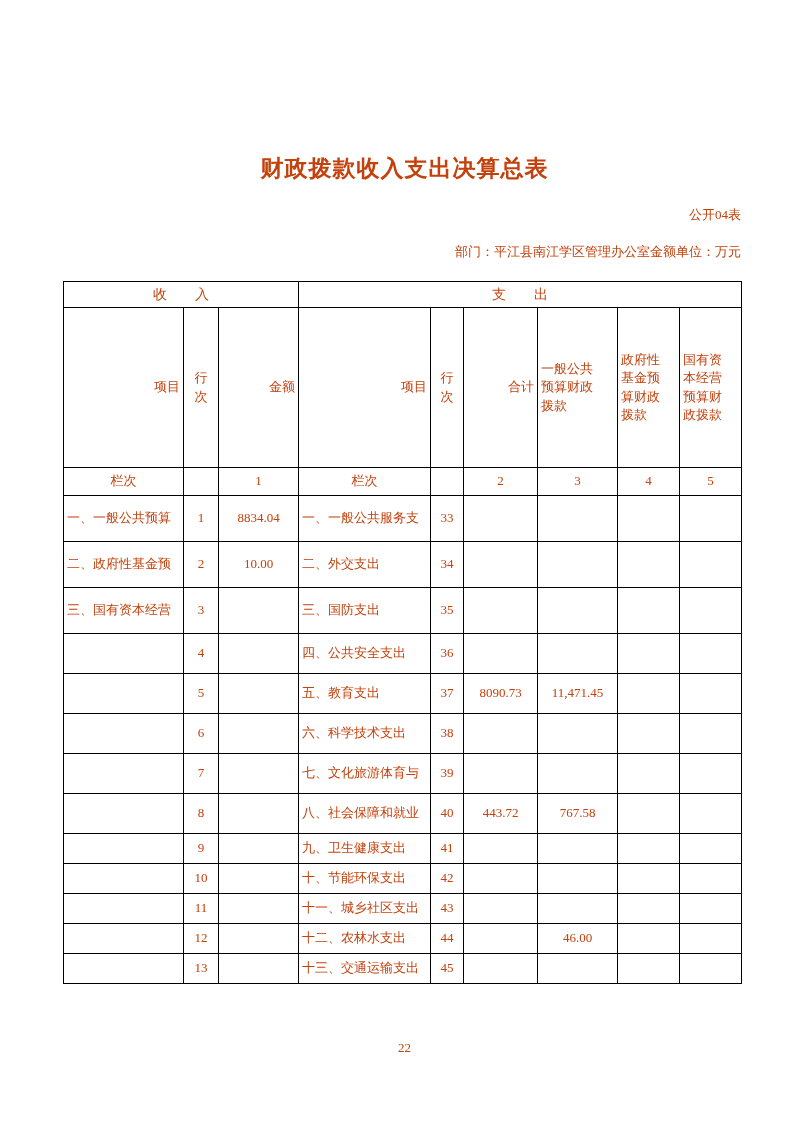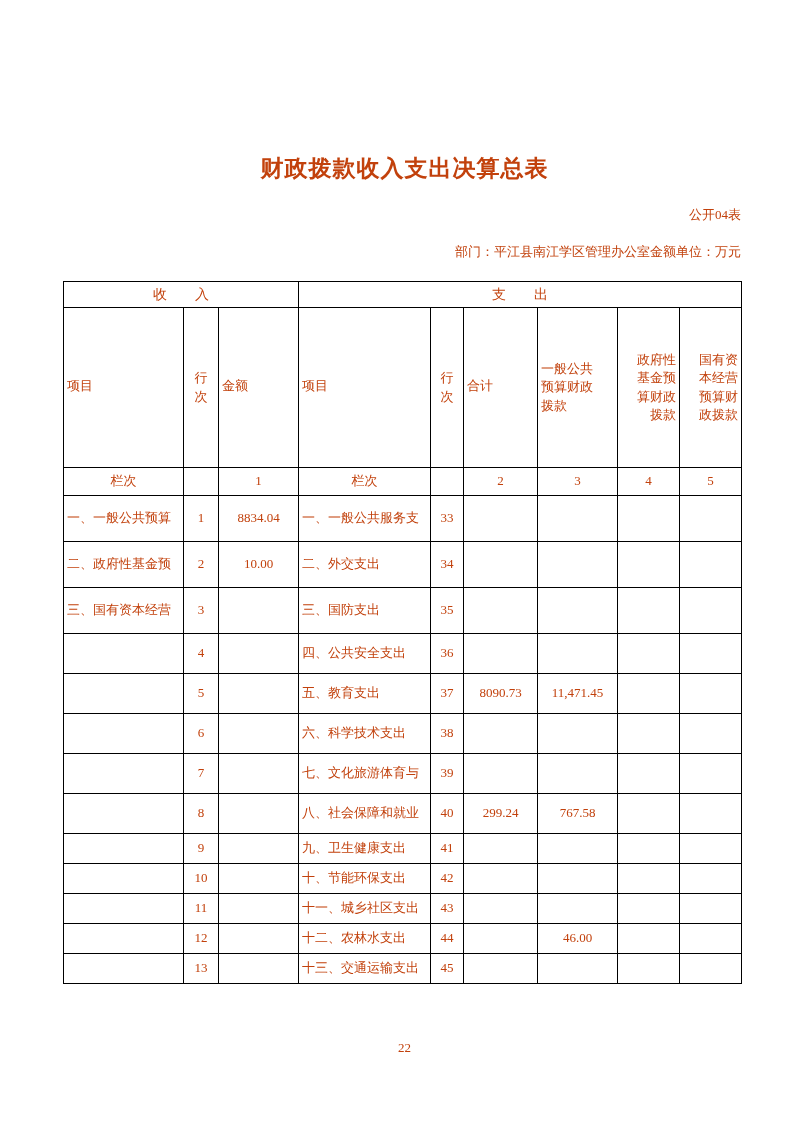--- a/index.html
+++ b/index.html
@@ -65,34 +65,33 @@
     height: 26px;
   }
   .section-cell {
     text-align: center;
     font-size: 14px;
   }
   tr.header-row {
     height: 160px;
   }
   .hdr {
-    text-align: left;
-    font-family: Liberation Mono, monospace;
+    text-align: right;
   }
   .hdr-vert {
     text-align: center;
     white-space: pre-line;
     line-height: 40px;
   }
   .hdr-multi3 {
     white-space: pre-line;
     line-height: 38px;
   }
   .hdr-multi4 {
-    text-align: right;
+    text-align: left;
     white-space: pre-line;
     line-height: 31px;
   }
   tr.index-row {
     height: 28px;
   }
   .cell-center {
     text-align: center;
     white-space: nowrap;
   }
@@ -254,21 +253,21 @@
           <td class="cell-center"></td>
           <td class="cell-center"></td>
           <td class="cell-center"></td>
         </tr>
         <tr>
           <td class="cell-item"></td>
           <td class="cell-center">8</td>
           <td class="cell-center"></td>
           <td class="cell-item">八、社会保障和就业</td>
           <td class="cell-center">40</td>
-          <td class="cell-center">299.24</td>
+          <td class="cell-center">443.72</td>
           <td class="cell-center">767.58</td>
           <td class="cell-center"></td>
           <td class="cell-center"></td>
         </tr>
         <tr>
           <td class="cell-item"></td>
           <td class="cell-center">9</td>
           <td class="cell-center"></td>
           <td class="cell-item">九、卫生健康支出</td>
           <td class="cell-center">41</td>

